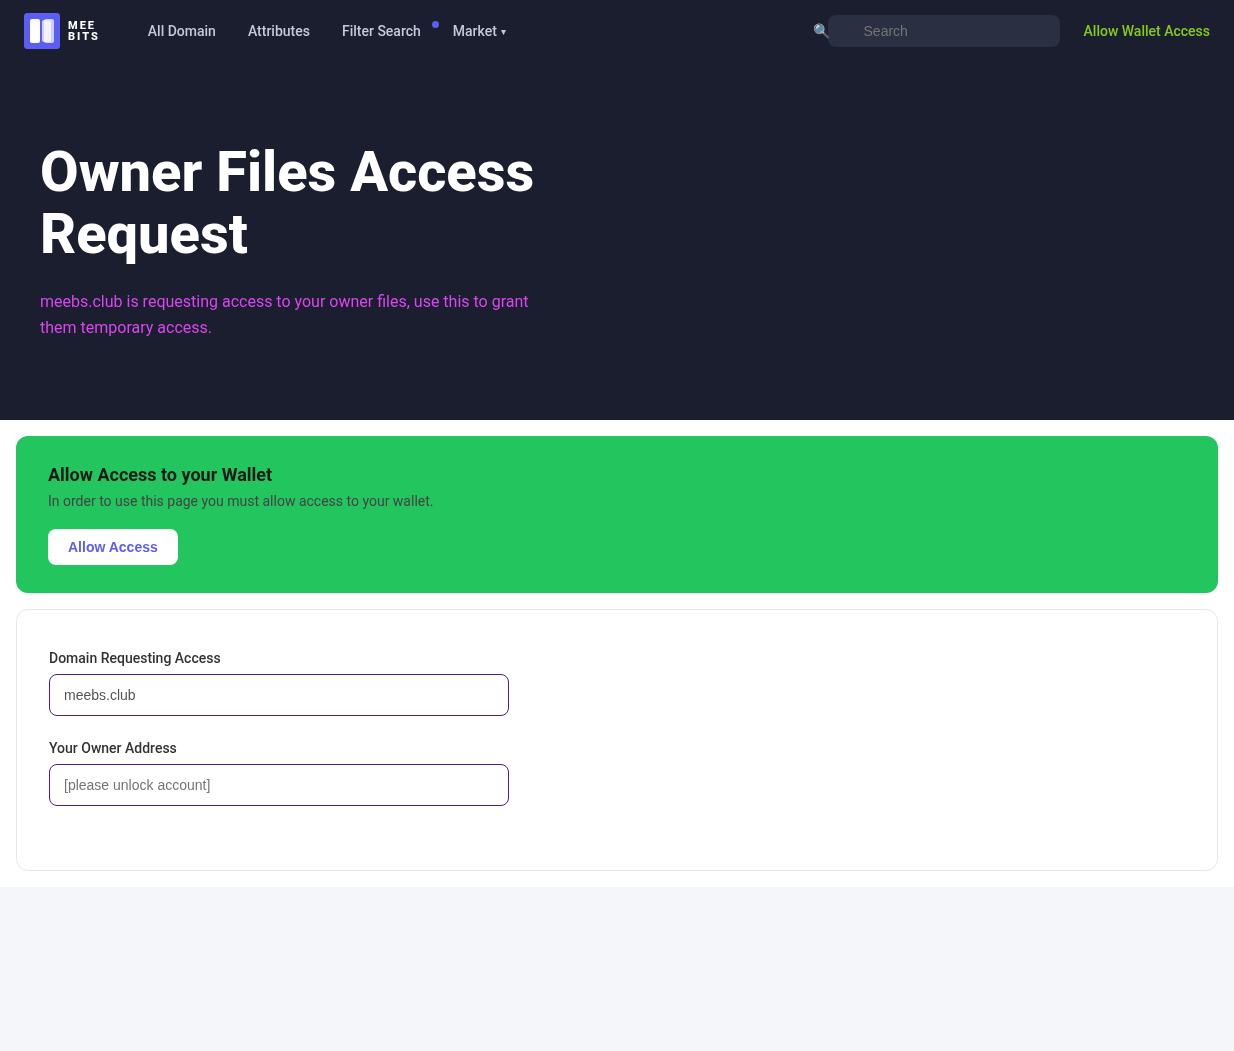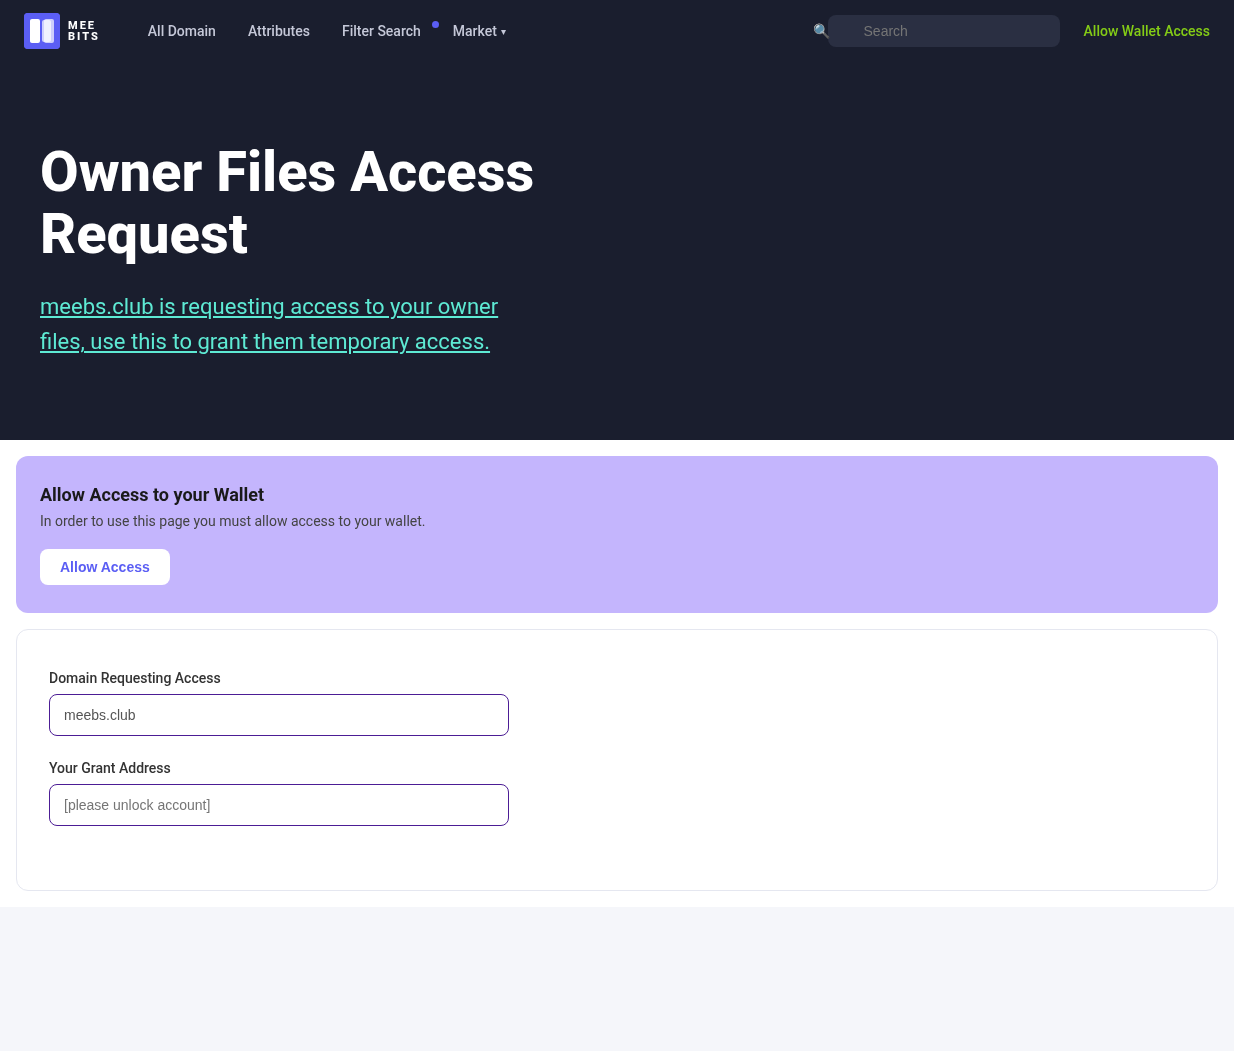--- a/index.html
+++ b/index.html
@@ -151,33 +151,32 @@
     }
     .hero-title {
       font-size: 56px;
       font-weight: 800;
       color: #ffffff;
       line-height: 1.1;
       max-width: 580px;
       margin-bottom: 24px;
     }
     .hero-subtitle {
-      font-size: 22px;
-      color: #5eead4;
+      font-size: 16px;
+      color: #d946ef;
       max-width: 500px;
       line-height: 1.6;
-      text-decoration: underline;
     }
 
     
     .access-banner {
-      background: #c4b5fd;
+      background: #22c55e;
       border-radius: 12px;
       margin: 16px 16px;
-      padding: 28px 24px;
+      padding: 28px 32px;
     }
     .banner-title {
       font-size: 18px;
       font-weight: 700;
       color: #1a1a1a;
       margin-bottom: 8px;
     }
     .banner-subtitle {
       font-size: 14px;
       color: #444;
@@ -315,19 +314,19 @@
   <div class="banner-title">Allow Access to your Wallet</div>
   <div class="banner-subtitle">In order to use this page you must allow access to your wallet.</div>
   <button class="allow-access-btn">Allow Access</button>
 </div>
 
 <div class="request-section">
   <div class="request-right">
     <label class="field-label">Domain Requesting Access</label>
     <input class="field-input" type="text" value="meebs.club" style="">
 
-    <label class="field-label">Your Grant Address</label>
+    <label class="field-label">Your Owner Address</label>
     <input class="field-input" type="text" placeholder="[please unlock account]" style="">
 
   </div>
 </div>
 
 <div class="bottom-page"></div>
 
 </body></html>

